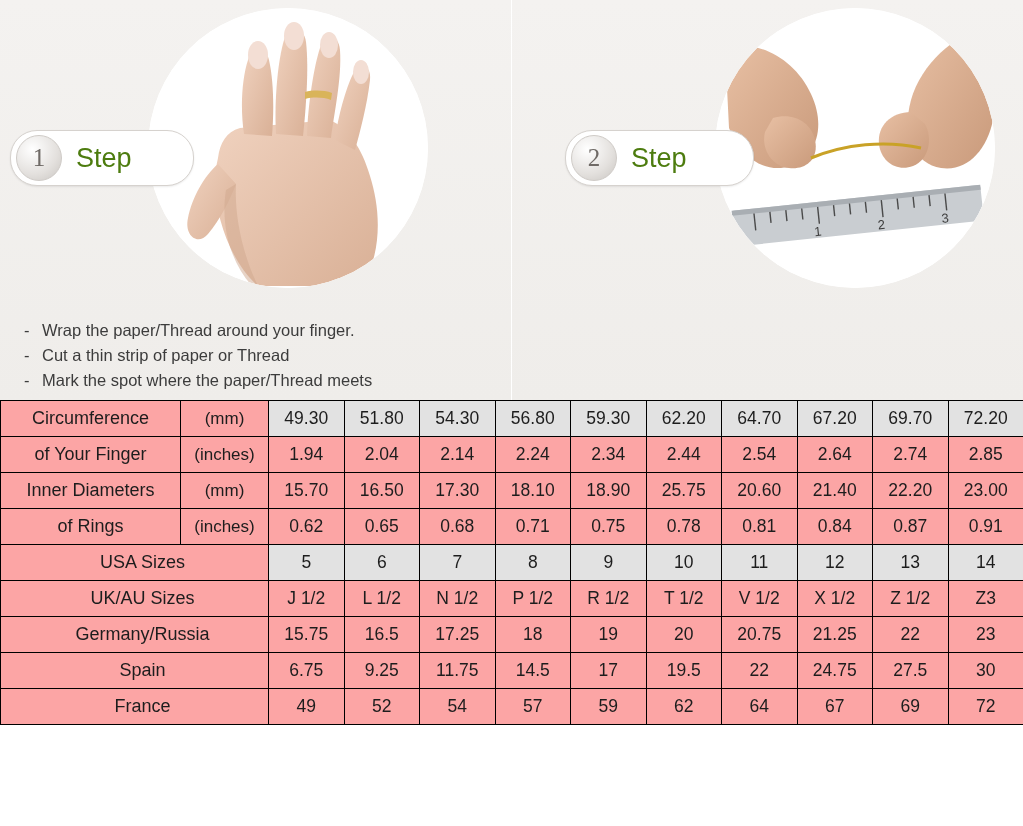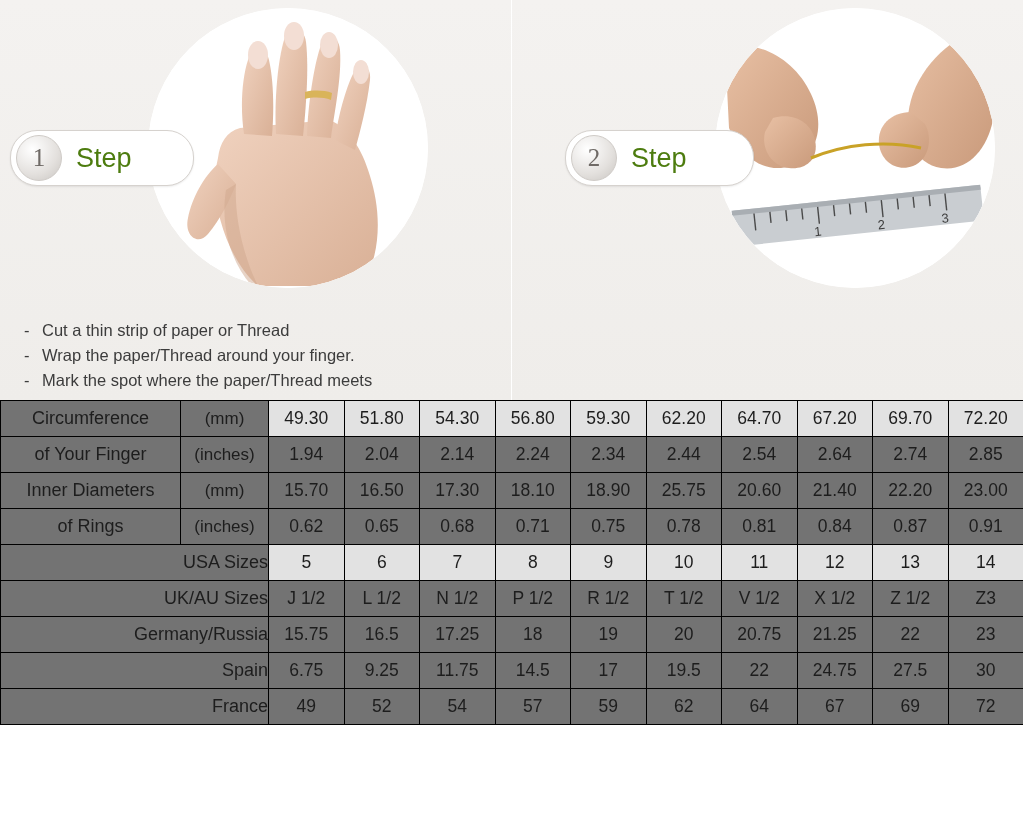--- a/index.html
+++ b/index.html
@@ -116,33 +116,33 @@
   .bullets .dash { display: inline-block; width: 18px; }
 
   
   .chart {
     position: absolute;
     left: 0;
     top: 400px;
     width: 1023px;
     border-collapse: collapse;
     table-layout: fixed;
-    background: #737373;
+    background: #fca5a5;
   }
   .chart td {
     border: 1px solid #000000;
     font-size: 17.5px;
     color: #1d1d1d;
     text-align: center;
     height: 35px;
     padding: 0;
     font-family: "Liberation Sans", sans-serif;
   }
   .chart td.rowlabel {
-    text-align: right;
+    text-align: center;
     padding-left: 16px;
     font-size: 18px;
   }
   .chart td.rowlabel-c {
     text-align: center;
     font-size: 18px;
   }
   .chart td.unit {
     font-size: 17px;
   }
@@ -196,22 +196,22 @@
           </g>
         </svg>
       </div>
 
       <div class="step-badge b1">
         <div class="step-num">1</div>
         <div class="step-word">Step</div>
       </div>
 
       <div class="bullets">
+        <div><span class="dash">-</span><span>Wrap the paper/Thread around your finger.</span></div>
         <div><span class="dash">-</span><span>Cut a thin strip of paper or Thread</span></div>
-        <div><span class="dash">-</span><span>Wrap the paper/Thread around your finger.</span></div>
         <div><span class="dash">-</span><span>Mark the spot where the paper/Thread meets</span></div>
       </div>
     </div>
 
     <div class="step-panel right">
 
       <div class="photo-circle p2">
         <svg class="hand-wrap" viewBox="0 0 280 280" xmlns="http://www.w3.org/2000/svg">
           <defs>
             <clipPath id="circ2">

